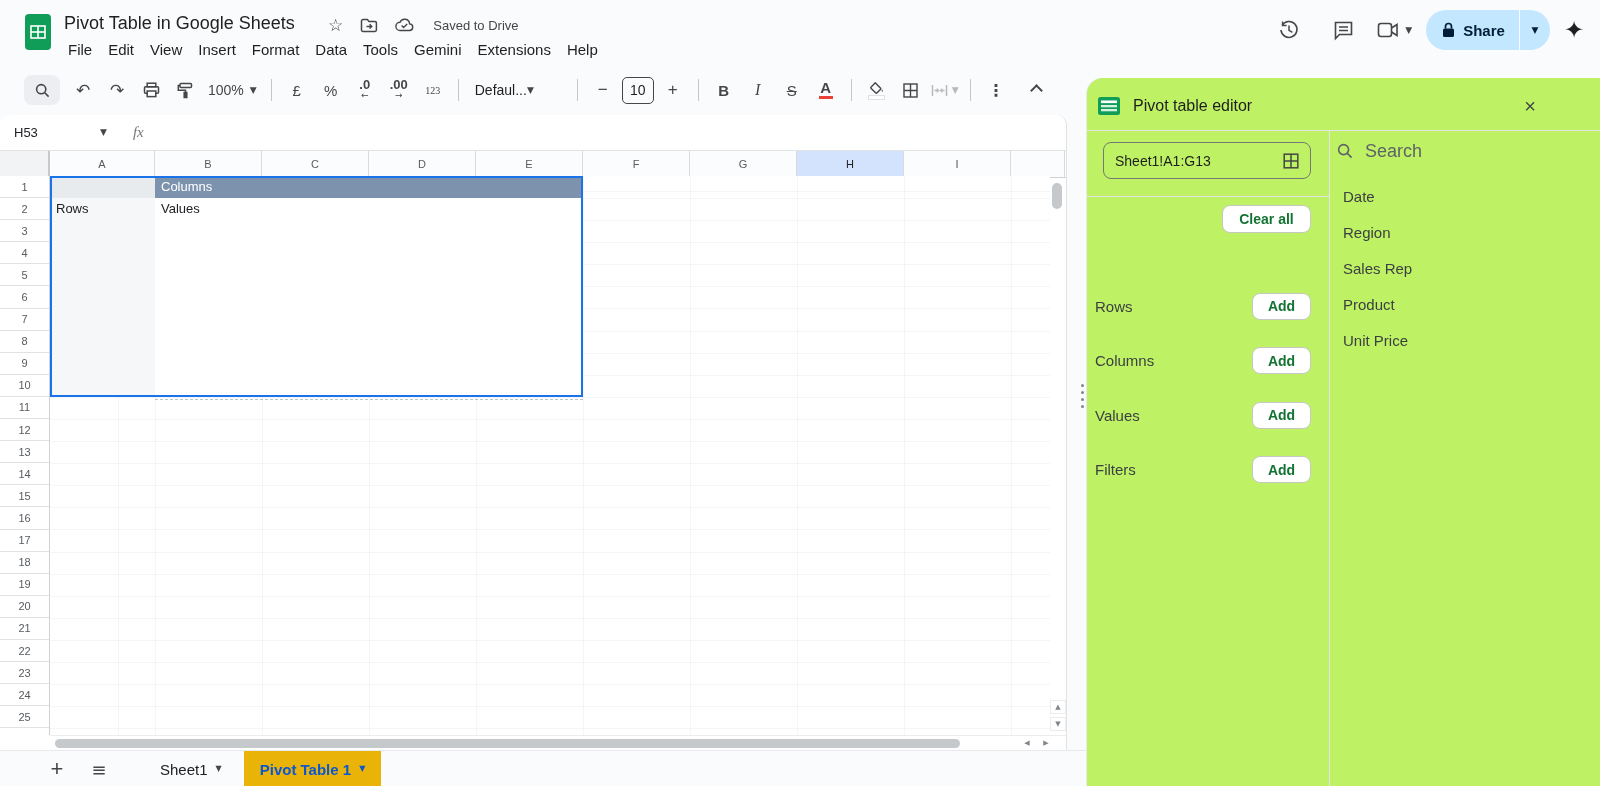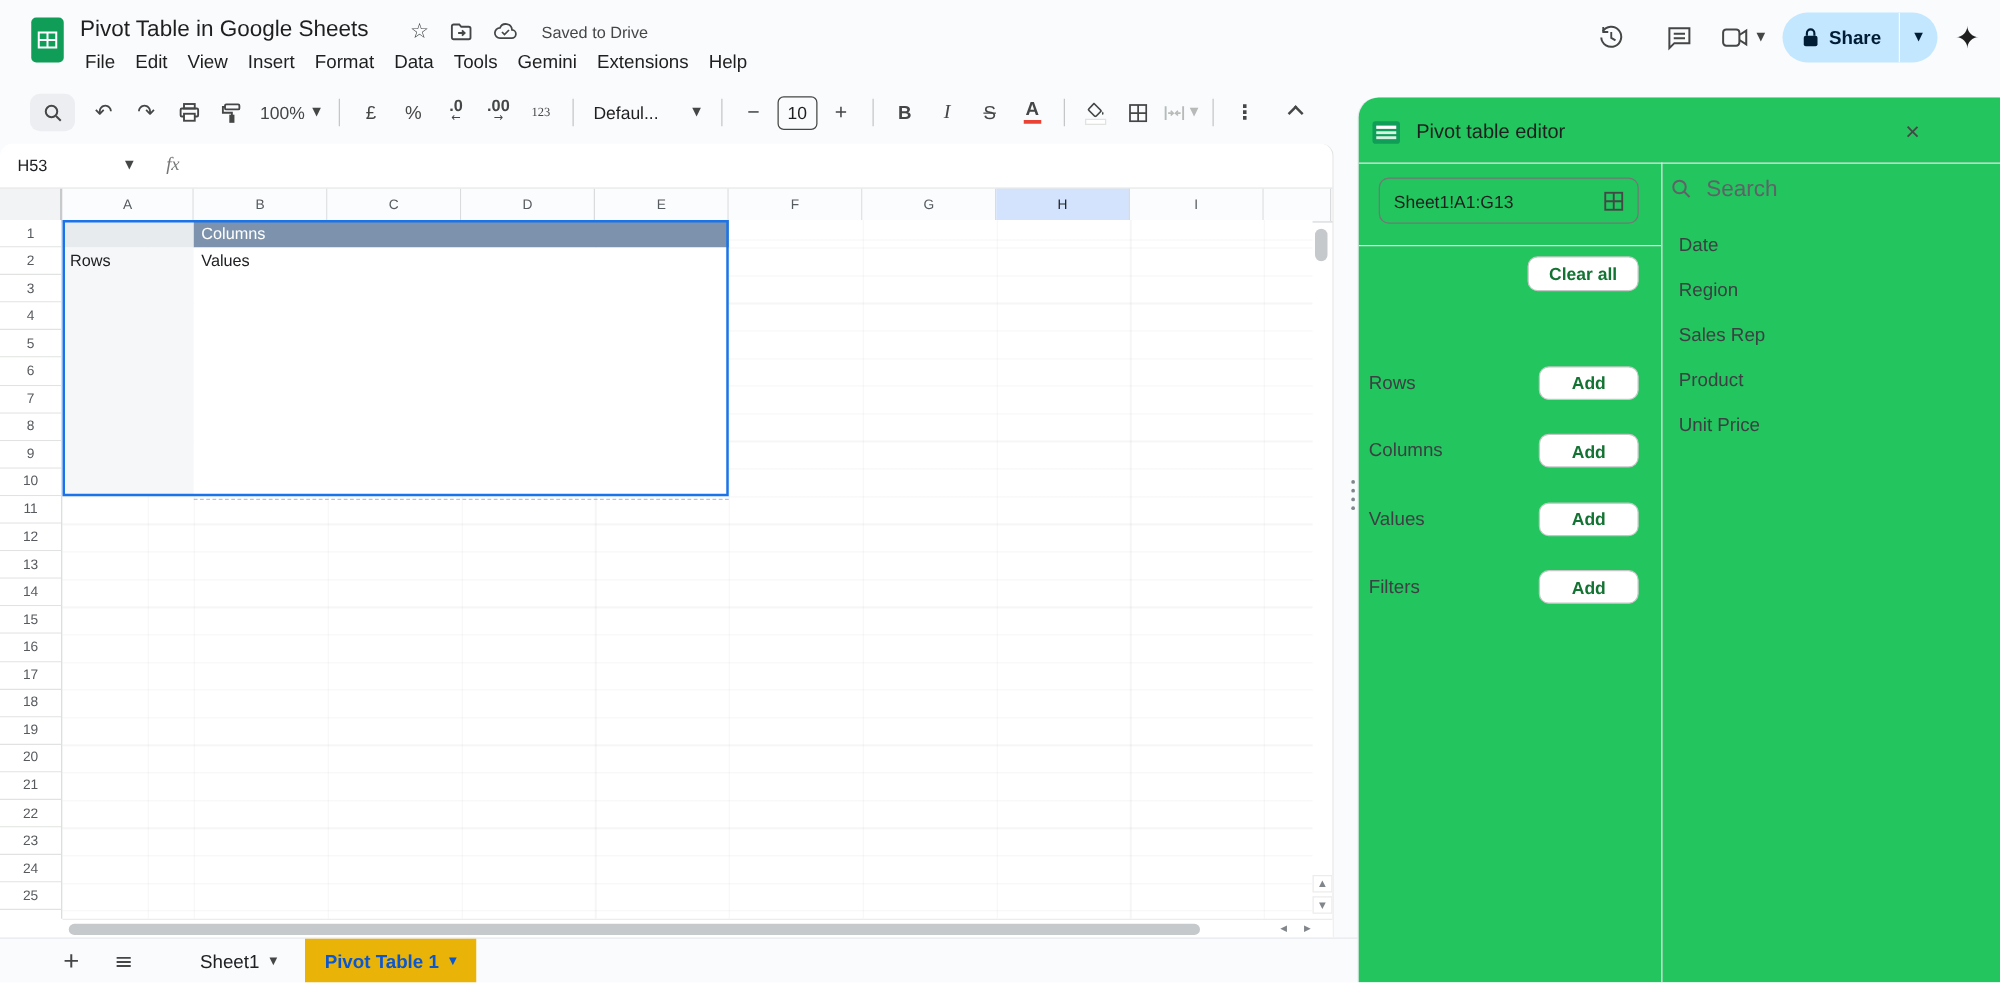--- a/index.html
+++ b/index.html
@@ -30,21 +30,21 @@
   
   .toolbar{left:22px;top:72px;height:36px;gap:0;}
   .tb{min-width:30px;height:30px;display:flex;align-items:center;justify-content:center;
       color:#444746;font-size:15px;border-radius:6px;margin:0 2px;white-space:nowrap;}
   .tb.search-chip{background:#eceef1;width:36px;border-radius:8px;margin-right:6px;}
   .tb-div{width:1px;height:22px;background:#c4c7c5;margin:0 8px;}
   .glyph{font-family:"DejaVu Sans",sans-serif;font-size:17px;}
   .zoom-box{gap:6px;padding:0 4px;font-size:14px;}
   .dec{flex-direction:column;line-height:10px;font-size:13px;font-weight:600;}
   .dec small{font-family:"DejaVu Sans",sans-serif;font-size:9px;font-weight:400;}
-  .font-box{width:86px;justify-content:space-between;padding:0 6px;font-size:14px;color:#1f1f1f;}
+  .font-box{width:86px;justify-content:flex-start;padding:0 6px;font-size:14px;color:#1f1f1f;}
   .size-box{width:30px;height:25px;border:1px solid #444746;border-radius:5px;font-size:14px;color:#1f1f1f;}
   .bold{font-weight:700;font-size:15px;}
   .italic{font-style:italic;font-family:"Liberation Serif",serif;font-size:16px;}
   .strike{text-decoration:line-through;font-size:15px;}
   .acolor{flex-direction:column;line-height:14px;font-size:15px;font-weight:600;}
   .acolor .bar{width:14px;height:3px;background:#ea4335;margin-top:1px;}
   .fill-ic{flex-direction:column;line-height:12px;}
   .fill-ic .bar{width:15px;height:3px;background:#ffffff;outline:1px solid #e1e3e1;margin-top:2px;}
   .collapse{left:1024px;top:78px;width:24px;height:24px;color:#444746;}
   .chev{display:inline-block;width:7px;height:7px;border-right:2px solid currentColor;border-bottom:2px solid currentColor;}
@@ -88,40 +88,40 @@
 
   
   .bottombar{left:0;top:750px;width:1087px;height:36px;background:#f9fbfd;border-top:1px solid #e7e9ec;display:flex;align-items:center;}
   .bb-icon{width:34px;height:34px;display:flex;align-items:center;justify-content:center;color:#444746;}
   .tab{height:100%;display:flex;align-items:center;gap:8px;padding:0 16px;font-size:15px;color:#202124;}
   .tab.active{background:#eab308;color:#0b57d0;font-weight:700;}
   .tab .caret{font-size:8px;}
   .tab.active .caret{color:#0b57d0;}
 
   
-  .panel{left:1087px;top:78px;width:513px;height:708px;background:#22c55e;border-radius:16px 0 0 0;box-shadow:-1px 0 0 #e8eaed;}
+  .panel{left:1087px;top:78px;width:513px;height:708px;background:#bef264;border-radius:16px 0 0 0;box-shadow:-1px 0 0 #e8eaed;}
   .panel-header{left:10px;top:8px;height:40px;display:flex;align-items:center;gap:12px;}
   .panel-title{font-size:16px;color:#1f1f1f;}
   .panel-close{left:425px;top:10px;width:36px;height:36px;display:flex;align-items:center;justify-content:center;
                font-size:20px;color:#444746;border-radius:50%;}
   .pdiv-h{left:0;top:52px;width:513px;height:1px;background:#e3e5e8;}
   .pdiv-h2{left:0;top:118px;width:242px;height:1px;background:#e3e5e8;}
   .pdiv-v{left:242px;top:52px;width:1px;height:656px;background:#e3e5e8;}
   .range-box{left:16px;top:64px;width:208px;height:37px;border:1px solid #747775;border-radius:8px;box-sizing:border-box;
              display:flex;align-items:center;justify-content:space-between;padding:0 11px;font-size:14px;color:#1f1f1f;}
   .clear-all{left:135px;top:127px;width:89px;height:28px;border:1px solid #c4c7c5;border-radius:8px;background:#fff;
              font-size:14px;font-weight:600;color:#137333;display:flex;align-items:center;justify-content:center;
              font-family:"Liberation Sans",sans-serif;}
   .suggested-row{left:8px;top:162px;width:228px;height:28px;display:flex;align-items:center;justify-content:space-between;
                  padding:0 0 0 0;font-size:15px;color:#3c4043;}
   .suggested-row .chev{width:6px;height:6px;color:#444746;margin-right:8px;}
   .psections{left:8px;top:201px;width:216px;}
   .psec{height:54.5px;display:flex;align-items:center;justify-content:space-between;}
   .psec-label{font-size:15px;color:#3c4043;}
-  .add-btn{width:80px;height:27px;border:1px solid #c4c7c5;border-radius:8px;background:#fff;font-size:14px;font-weight:600;
+  .add-btn{width:59px;height:27px;border:1px solid #c4c7c5;border-radius:8px;background:#fff;font-size:14px;font-weight:600;
            color:#137333;font-family:"Liberation Sans",sans-serif;display:flex;align-items:center;justify-content:center;}
   .search-row{left:250px;top:58px;width:250px;height:30px;display:flex;align-items:center;gap:10px;color:#5f6368;}
   .search-input{border:none;outline:none;font-size:18px;color:#3c4043;width:170px;background:transparent;
                 font-family:"Liberation Sans",sans-serif;}
   .search-input::placeholder{color:#5f6368;}
   .field-list{left:242px;top:101px;width:271px;}
   .field-item{height:35.8px;display:flex;align-items:center;padding-left:14px;font-size:15px;color:#3c4043;}
   .drag-dots{left:1081px;top:384px;display:flex;flex-direction:column;gap:4px;}
   .drag-dots i{width:3px;height:3px;border-radius:50%;background:#80868b;}
 </style>

